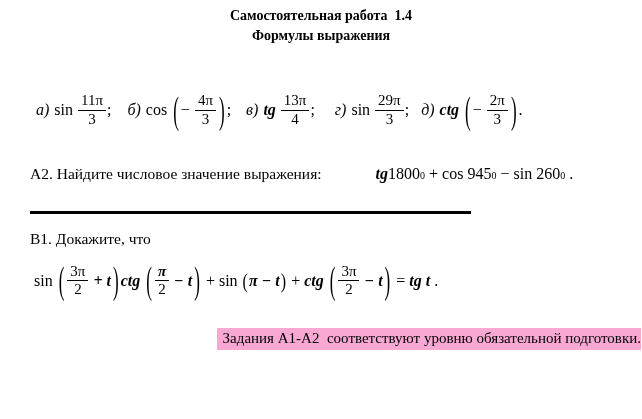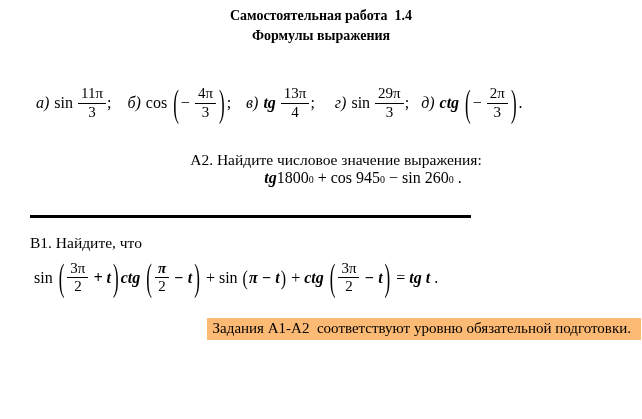--- a/index.html
+++ b/index.html
@@ -16,36 +16,36 @@
   .title-line{font-weight:bold;font-size:14px;line-height:20px;white-space:pre;}
   .heading{font-size:15.5px;white-space:pre;}
   .it{font-style:italic;font-weight:bold;}
   .up{font-style:normal;}
   
   .sec-a1{margin:40px 0 0 30px;}
   .mathrow{margin:14px 0 0 6px;display:flex;align-items:center;font-size:16px;}
   .mi{display:flex;align-items:center;white-space:pre;}
   .lbl{font-style:italic;margin-right:5px;white-space:pre;}
   .fn{margin-right:4px;white-space:pre;}
-  .frac{display:inline-block;vertical-align:middle;text-align:center;line-height:1.05;font-size:15px;margin:0 1px;}
+  .frac{display:inline-block;vertical-align:middle;text-align:center;line-height:1.05;font-size:15px;margin:7px 1px;}
   .frac .num{display:block;border-bottom:1px solid #000;padding:0 3px 1px 3px;}
   .frac .den{display:block;padding-top:1px;}
   .bp{display:inline-block;transform:scaleY(2.25);transform-origin:center;font-size:17px;line-height:1;margin:0 2px;font-weight:400;}
   .mp{display:inline-block;transform:scaleY(1.35);transform-origin:center;font-size:16px;line-height:1;margin:0 1px;}
   .sep{white-space:pre;}
   .gap1{width:16px;}  .gap2{width:15px;}  .gap3{width:20px;}  .gap4{width:12px;}
-  .sec-a2{margin:30px 0 0 30px;display:flex;align-items:center;flex-direction:column;}
+  .sec-a2{margin:30px 0 0 30px;display:flex;align-items:flex-end;}
   .a2expr{margin-left:54px;font-size:16px;display:flex;align-items:baseline;white-space:pre;}
   .a2expr sup{font-size:10px;line-height:0;vertical-align:super;}
   .divider{margin:28px 0 0 30px;width:441px;height:3px;background:#000;}
   .sec-b1{margin:16px 0 0 30px;}
   .b1row{margin:9px 0 0 4px;display:flex;align-items:center;font-size:16px;}
   .tok{white-space:pre;}
   .footer-row{margin-top:23px;text-align:right;}
-  .footer-note{display:inline-block;background:#fdba74;padding:2px 10px 3px 6px;font-size:15px;white-space:pre;margin-right:1px;}
+  .footer-note{display:inline-block;background:#f9a8d4;padding:2px 0 3px 6px;font-size:15px;white-space:pre;margin-right:1px;}
 </style>
 </head>
 <body>
 
 <div class="page">
 
   <div class="title-block">
     <div class="title-line">Самостоятельная работа  1.4</div>
     <div class="title-line">Формулы выражения</div>
   </div>
@@ -103,21 +103,21 @@
   <div class="sec-a2">
     <span class="heading">А2. Найдите числовое значение выражения:</span>
     <span class="a2expr">
       <span class="it">tg</span><span class="up">1800</span><sup>0</sup><span class="tok"> + </span><span class="up">cos </span><span class="up">945</span><sup>0</sup><span class="tok"> − </span><span class="up">sin </span><span class="up">260</span><sup>0</sup><span class="tok"> .</span>
     </span>
   </div>
 
   <div class="divider"></div>
 
   <div class="sec-b1">
-    <div class="heading">В1. Найдите, что</div>
+    <div class="heading">В1. Докажите, что</div>
     <div class="b1row">
       <span class="fn up">sin</span>
       <span class="bp">(</span>
       <span class="frac">
           <span class="num">3π</span>
           <span class="den">2</span>
         </span>
       <span class="tok it"> + t</span>
       <span class="bp">)</span>
       <span class="fn it">ctg</span>

